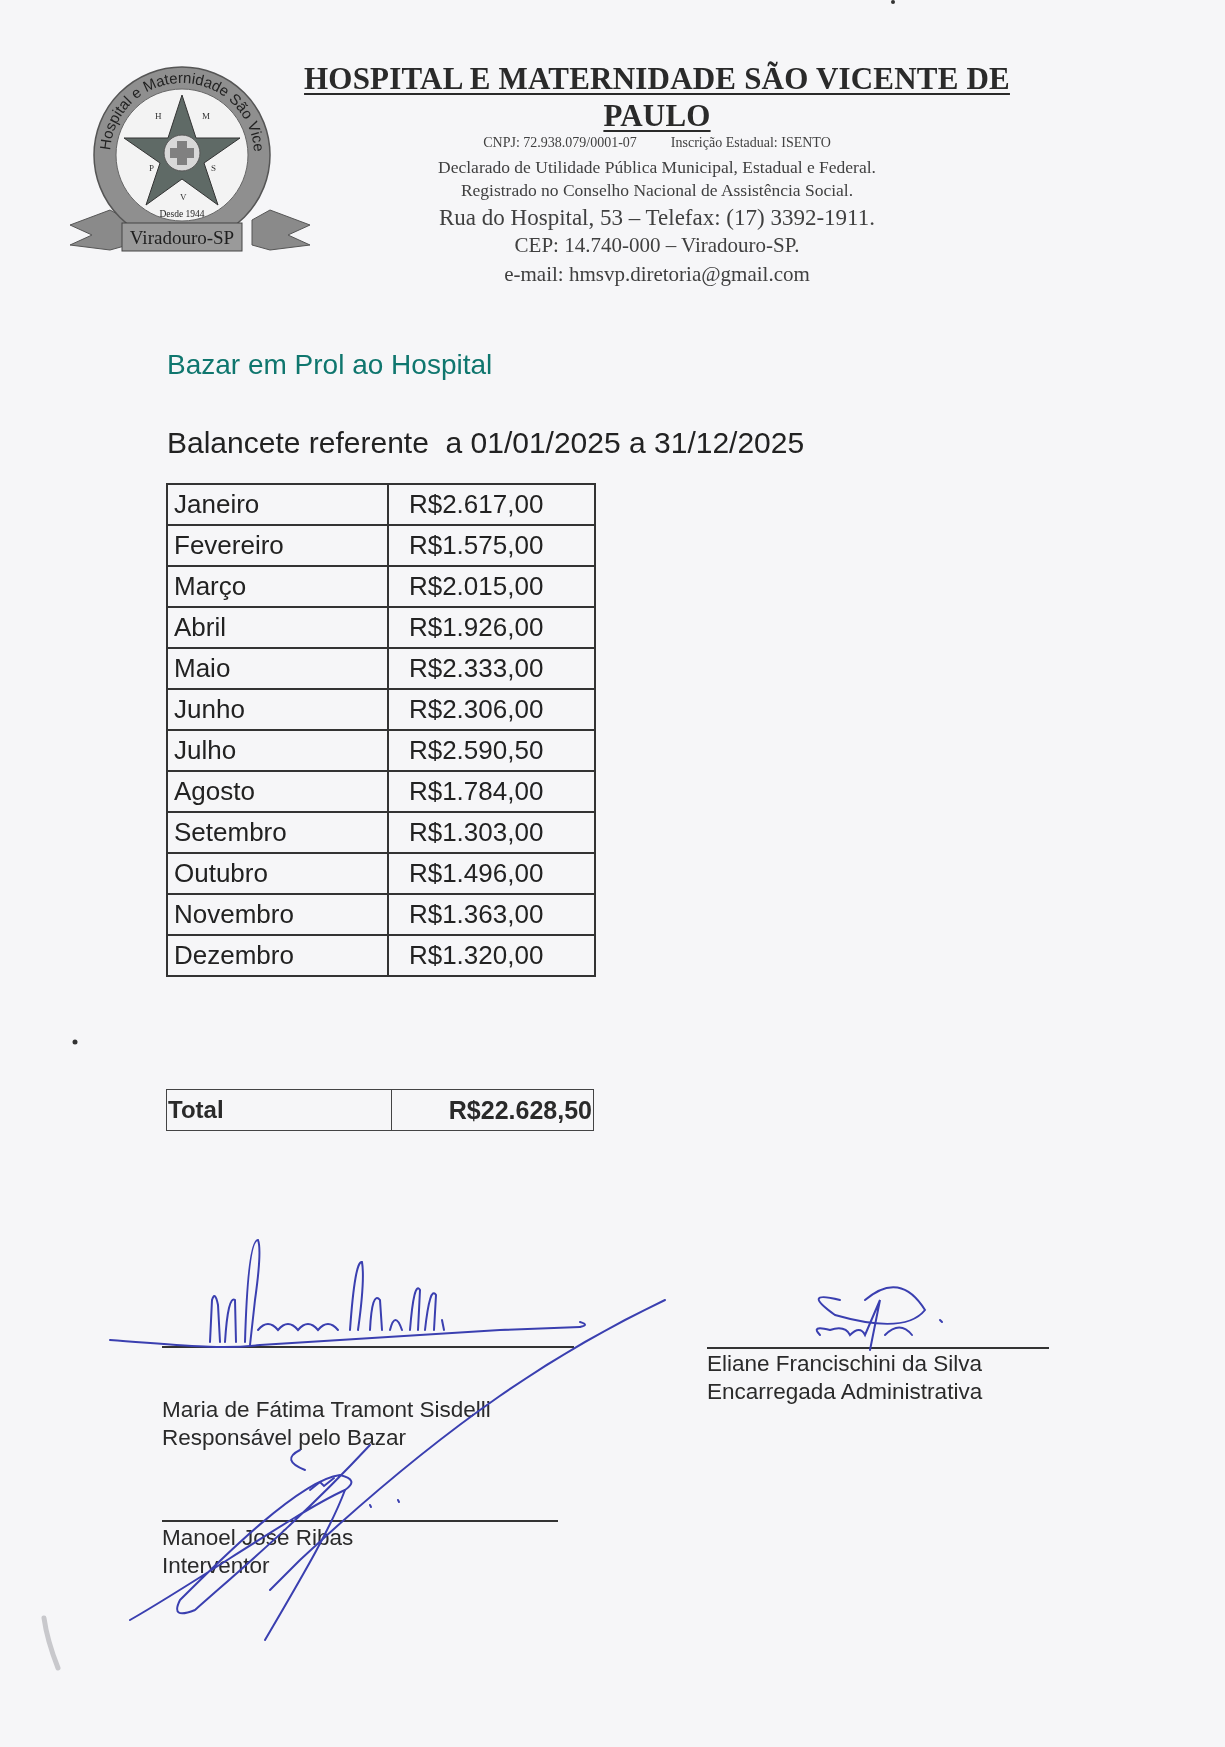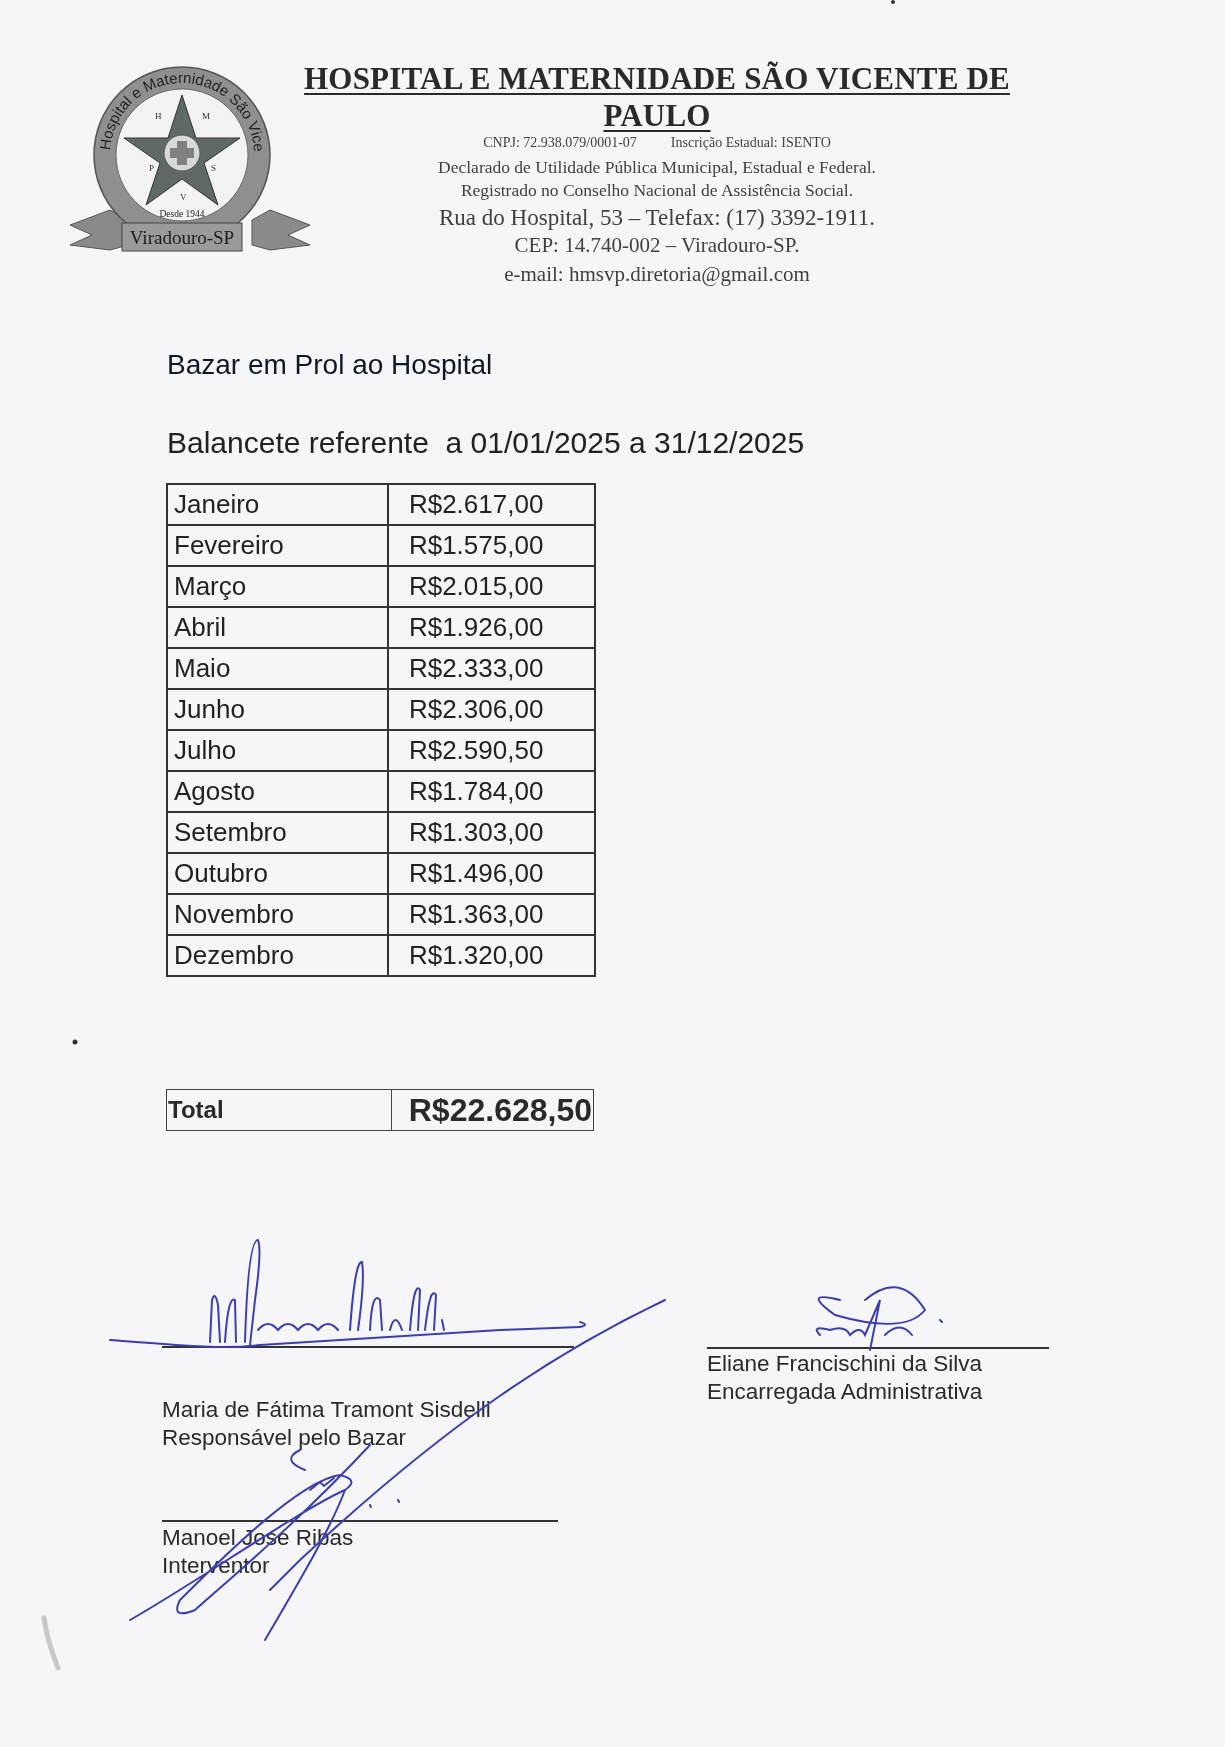--- a/index.html
+++ b/index.html
@@ -22,21 +22,21 @@
   .hdr-line { left: 262px; width: 790px; text-align: center; font-family: "Liberation Serif", serif; color: #404040; }
   .cnpj { top: 135px; font-size: 14px; }
   .cnpj .gap { display: inline-block; width: 34px; }
   .decl { top: 157px; font-size: 17.5px; }
   .reg { top: 180px; font-size: 17.5px; }
   .rua { top: 205px; font-size: 23px; }
   .cep { top: 233px; font-size: 21px; }
   .mail { top: 262px; font-size: 21px; }
 
   
-  .doc-title { left: 167px; top: 349px; font-size: 28px; color: #0f172a; }
+  .doc-title { left: 167px; top: 349px; font-size: 28px; color: #0f766e; }
   .doc-sub { left: 167px; top: 426px; font-size: 30px; color: #222; white-space: pre; }
 
   
   table.months {
     position: absolute; left: 166px; top: 483px; border-collapse: collapse;
     width: 430px;
   }
   table.months td {
     border: 2px solid #333; height: 39px; padding: 0 0 0 6px;
     font-size: 26px; color: #222; line-height: 39px;
@@ -44,21 +44,21 @@
   table.months td.m { width: 222px; }
   table.months td.v { width: 190px; padding-left: 20px; }
 
   table.total {
     position: absolute; left: 166px; top: 1089px; border-collapse: collapse; width: 428px;
   }
   table.total td {
     border: 1.5px solid #444; height: 38px; font-weight: bold; font-size: 24px; color: #2a2a2a;
   }
   table.total td.t { width: 222px; }
-  table.total td.tv { text-align: right; font-size: 32px; }
+  table.total td.tv { text-align: right; font-size: 25px; }
 
   
   .sig-line { height: 2px; background: #333; }
   .sig-text { font-size: 22.5px; color: #2a2a2a; line-height: 28px; }
   svg.ink { position: absolute; left: 0; top: 0; width: 1225px; height: 1747px; pointer-events: none; }
 </style>
 </head>
 <body>
 
 <div class="abs logo">
@@ -94,21 +94,21 @@
   </svg>
 </div>
 
 <div class="abs hdr-title"><span>HOSPITAL E MATERNIDADE SÃO VICENTE DE PAULO</span></div>
 <div class="abs hdr-line cnpj">
   <span>CNPJ: 72.938.079/0001-07</span><span class="gap"></span><span>Inscrição Estadual: ISENTO</span>
 </div>
 <div class="abs hdr-line decl">Declarado de Utilidade Pública Municipal, Estadual e Federal.</div>
 <div class="abs hdr-line reg">Registrado no Conselho Nacional de Assistência Social.</div>
 <div class="abs hdr-line rua">Rua do Hospital, 53 – Telefax: (17) 3392-1911.</div>
-<div class="abs hdr-line cep">CEP: 14.740-002 – Viradouro-SP.</div>
+<div class="abs hdr-line cep">CEP: 14.740-000 – Viradouro-SP.</div>
 <div class="abs hdr-line mail">e-mail: hmsvp.diretoria@gmail.com</div>
 
 <div class="abs doc-title">Bazar em Prol ao Hospital</div>
 <div class="abs doc-sub">Balancete referente  a 01/01/2025 a 31/12/2025</div>
 
 <table class="months">
   <tbody>
     <tr>
         <td class="m">Janeiro</td>
         <td class="v">R$2.617,00</td>

